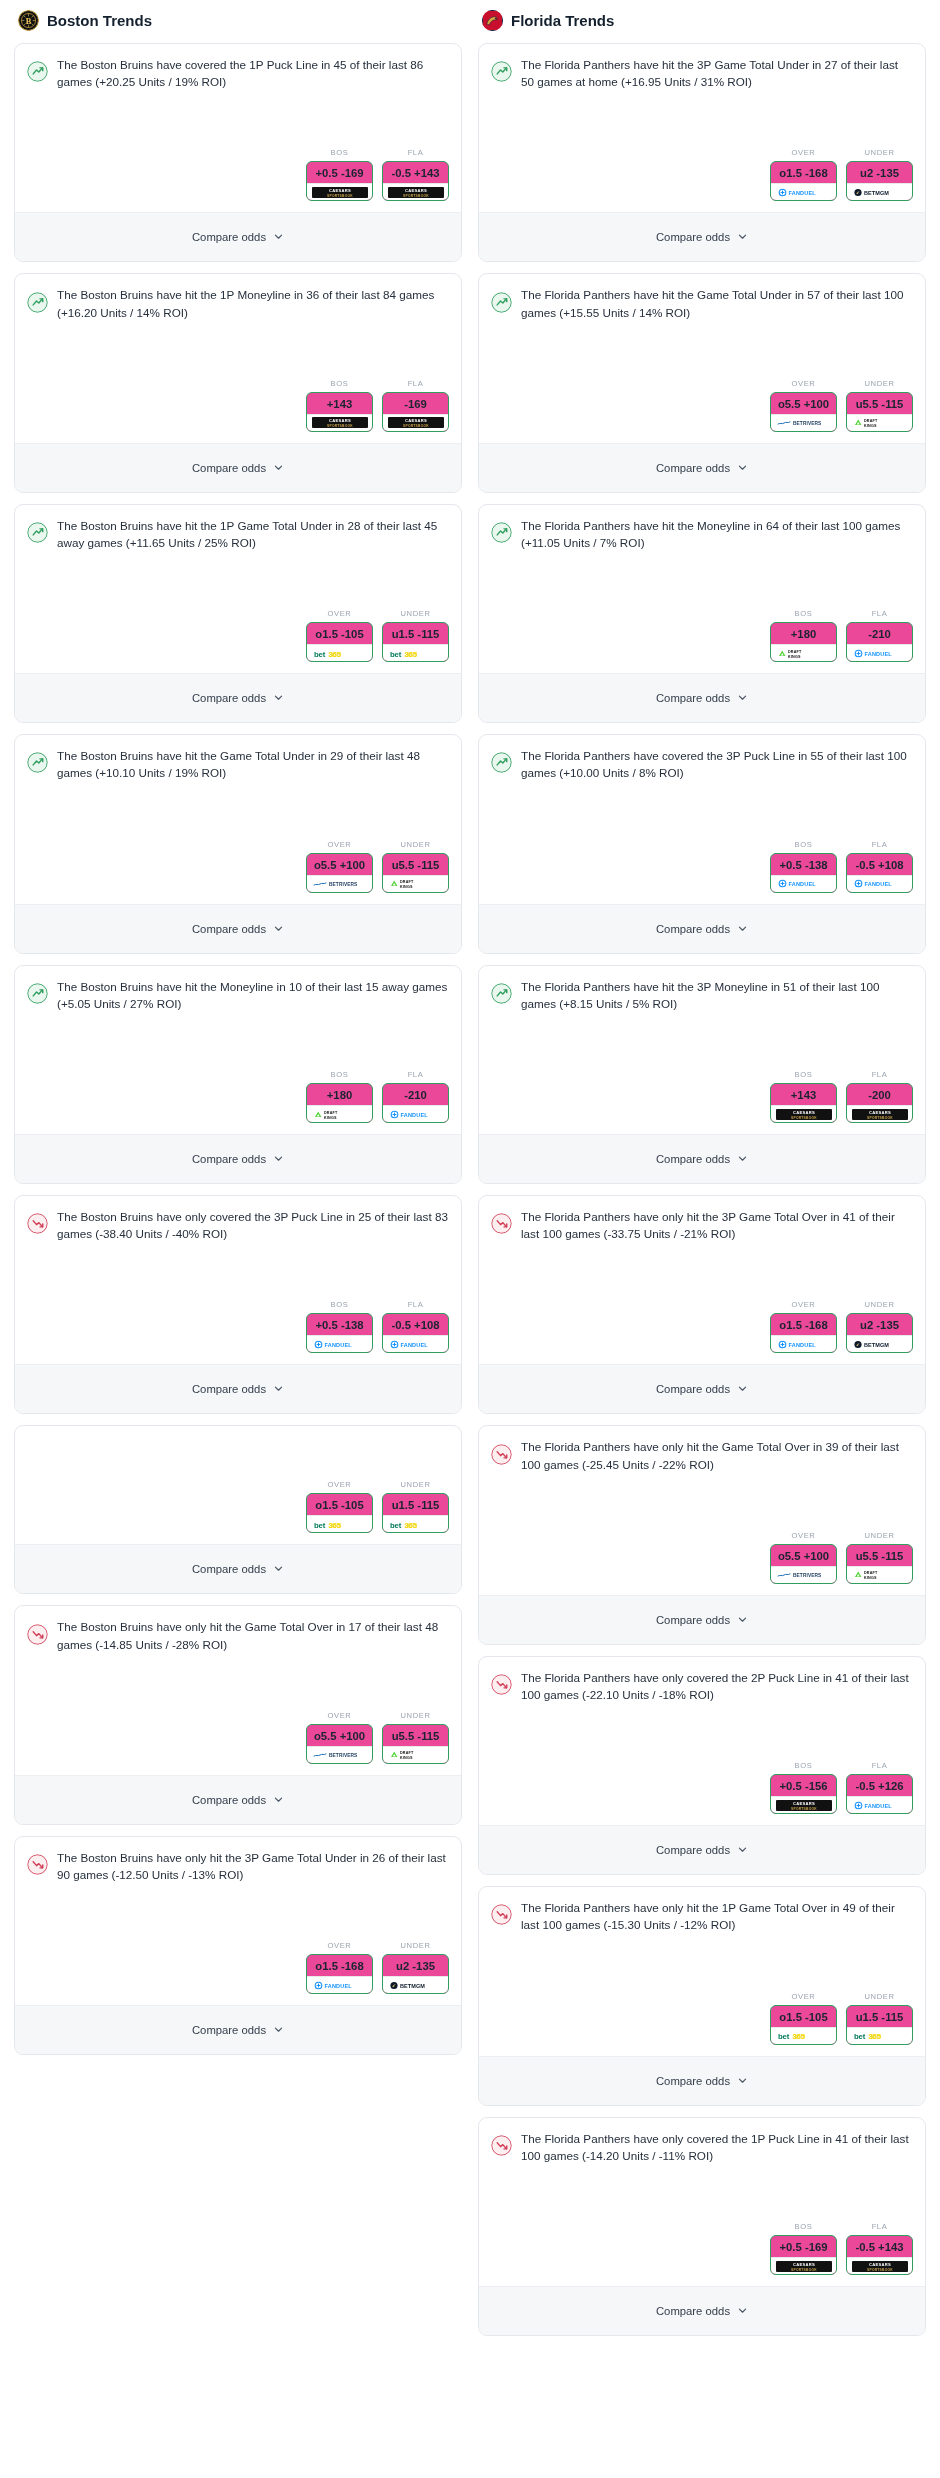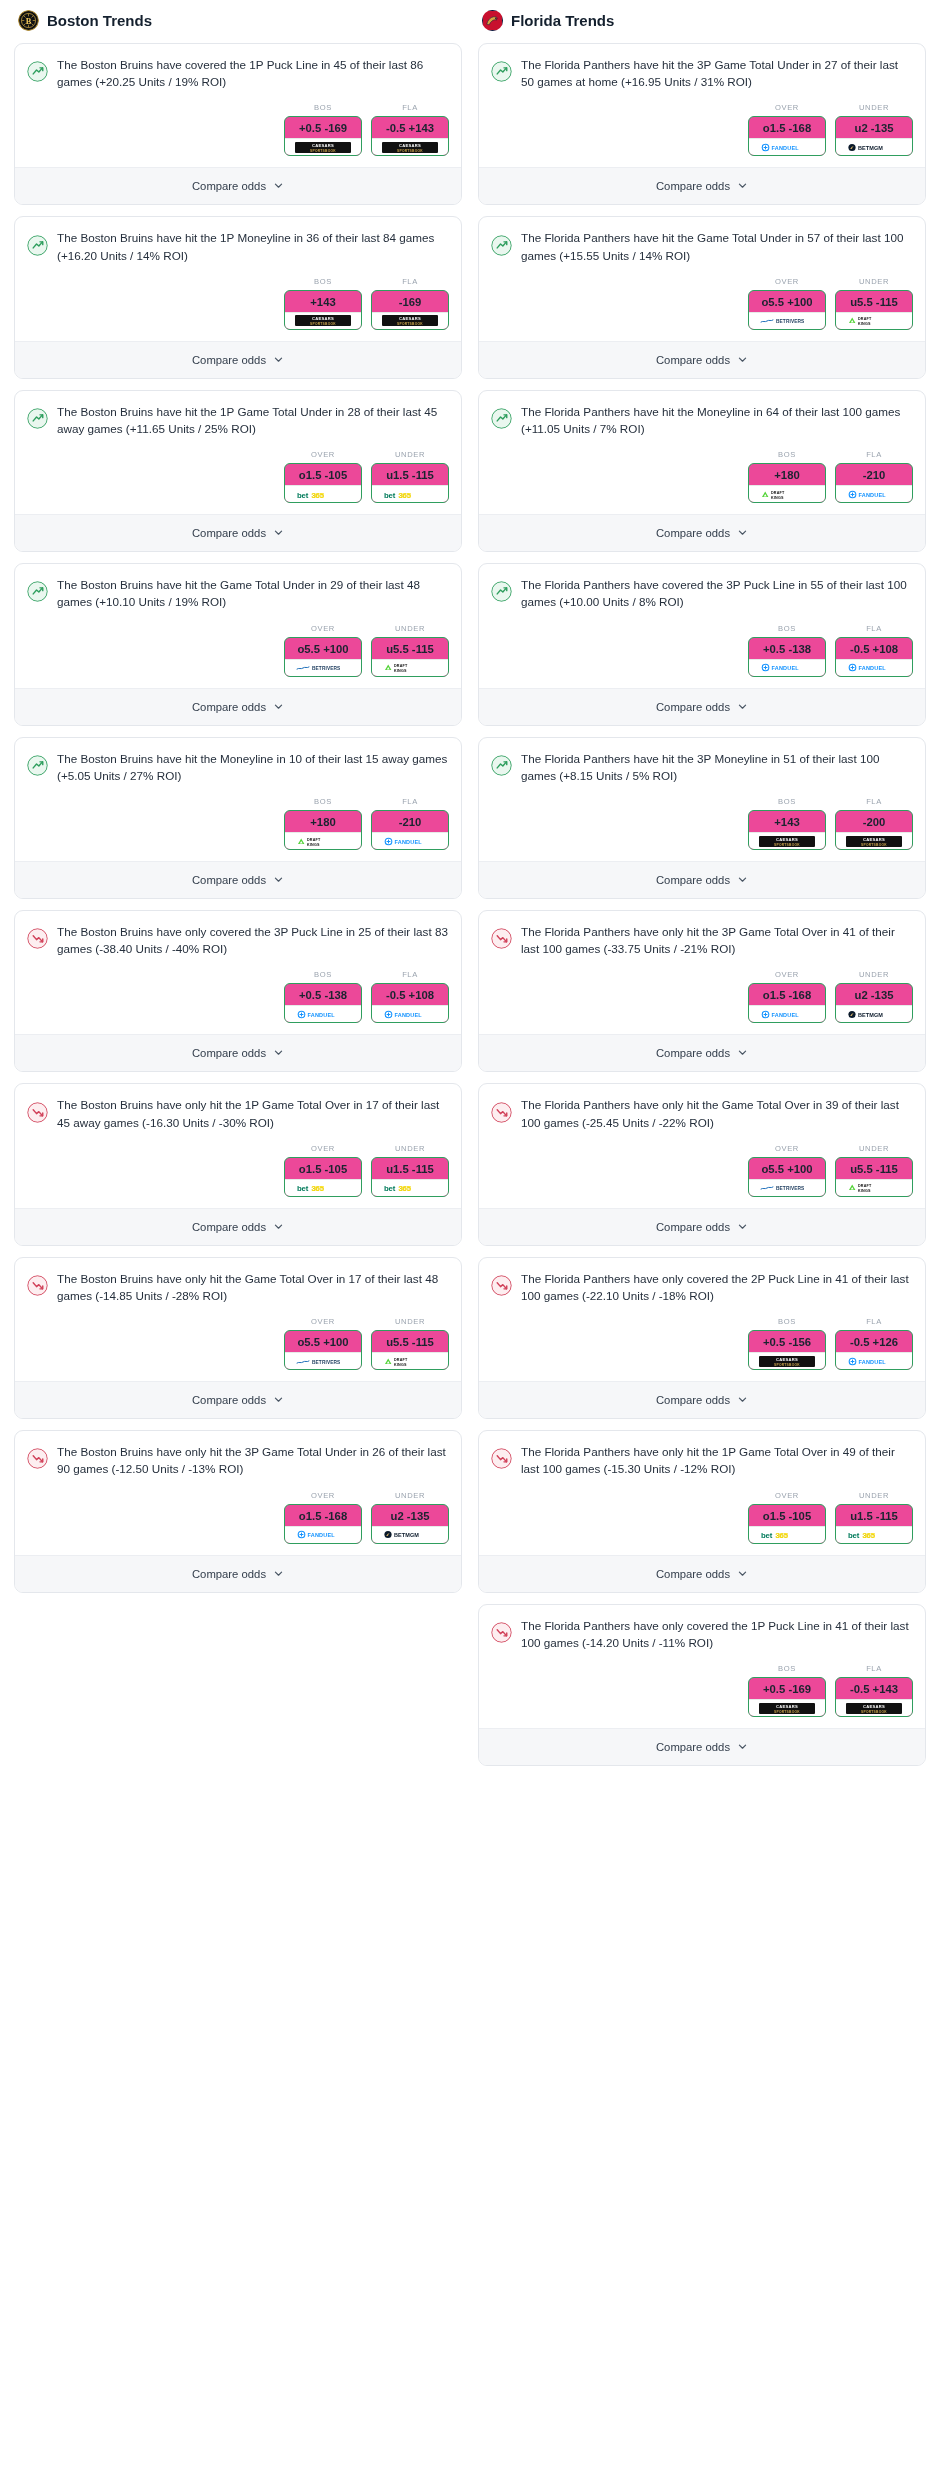--- a/index.html
+++ b/index.html
@@ -61,21 +61,21 @@
     line-height: 1.47;
     color: #252f3c;
   }
 
   .odds-wrap {
     display: flex;
     justify-content: flex-end;
     gap: 9px;
     padding: 9px 12px 11px 12px;
   }
-  .odds-col { width: 78px; }
+  .odds-col { width: 67px; margin-top: 45px; }
   .odds-label {
     font-size: 7.6px;
     letter-spacing: 0.6px;
     color: #9aa3ae;
     text-align: center;
     margin-bottom: 4px;
     text-transform: uppercase;
   }
   .odds-btn {
     border: 1px solid #2f9e5e;
@@ -100,21 +100,21 @@
   }
   .book-img { height: 11px; display:block; }
 
   .compare {
     border-top: 1px solid #eceef2;
     background: #f6f7f9;
     display: flex;
     align-items: center;
     justify-content: center;
     gap: 7px;
-    padding: 9px 0;
+    padding: 15px 0;
   }
   .compare-text { font-size: 11.3px; color: #323d4b; }
   .chev { width: 11px; height: 11px; }
 </style>
 </head>
 <body>
 
 <div class="page">
 
 
@@ -429,32 +429,20 @@
       <div class="compare">
         <span class="compare-text">Compare odds</span>
         <span>
           <svg class="chev" viewBox="0 0 16 16" fill="none" stroke="#4a5664" stroke-width="1.7" stroke-linecap="round" stroke-linejoin="round">
                 <path d="M3.5 6l4.5 4.5L12.5 6"></path>
               </svg>
         </span>
       </div>
         </div>
         <div class="card">
-      <div class="card-body">
-        <div class="trend-row">
-          <span><svg class="trend-icon" viewBox="0 0 22 22" aria-hidden="true">
-    <circle cx="11" cy="11" r="10.2" fill="#fdeef0" stroke="#d1425a" stroke-width="1"></circle>
-    <g fill="none" stroke="#d1425a" stroke-width="1.5" stroke-linecap="round" stroke-linejoin="round">
-      <path d="M6.5 8.2 L10 12.2 L12.4 10.1 L16.2 14.5"></path>
-                    <path d="M13.6 14.5h2.9v-2.9"></path>
-    </g>
-  </svg></span>
-          <div class="trend-text">The Boston Bruins have only hit the 1P Game Total Over in 17 of their last 45 away games (-16.30 Units / -30% ROI)</div>
-        </div>
-      </div>
       <div class="odds-wrap">
       <div class="odds-col">
         <div class="odds-label">OVER</div>
         <div class="odds-btn">
           <div class="odds-val">o1.5 -105</div>
           <div class="odds-book">
             <svg class="book-img" viewBox="0 0 112 22" preserveAspectRatio="xMidYMid meet">
         <text x="4" y="17" font-family="Liberation Sans, sans-serif" font-size="15.5" font-weight="700" fill="#027b5b" letter-spacing="-0.4">bet</text>
         <text x="33" y="17" font-family="Liberation Sans, sans-serif" font-size="15.5" font-weight="700" fill="#ffe10a" stroke="#d8c000" stroke-width="0.4" letter-spacing="-0.4">365</text>
       </svg>

